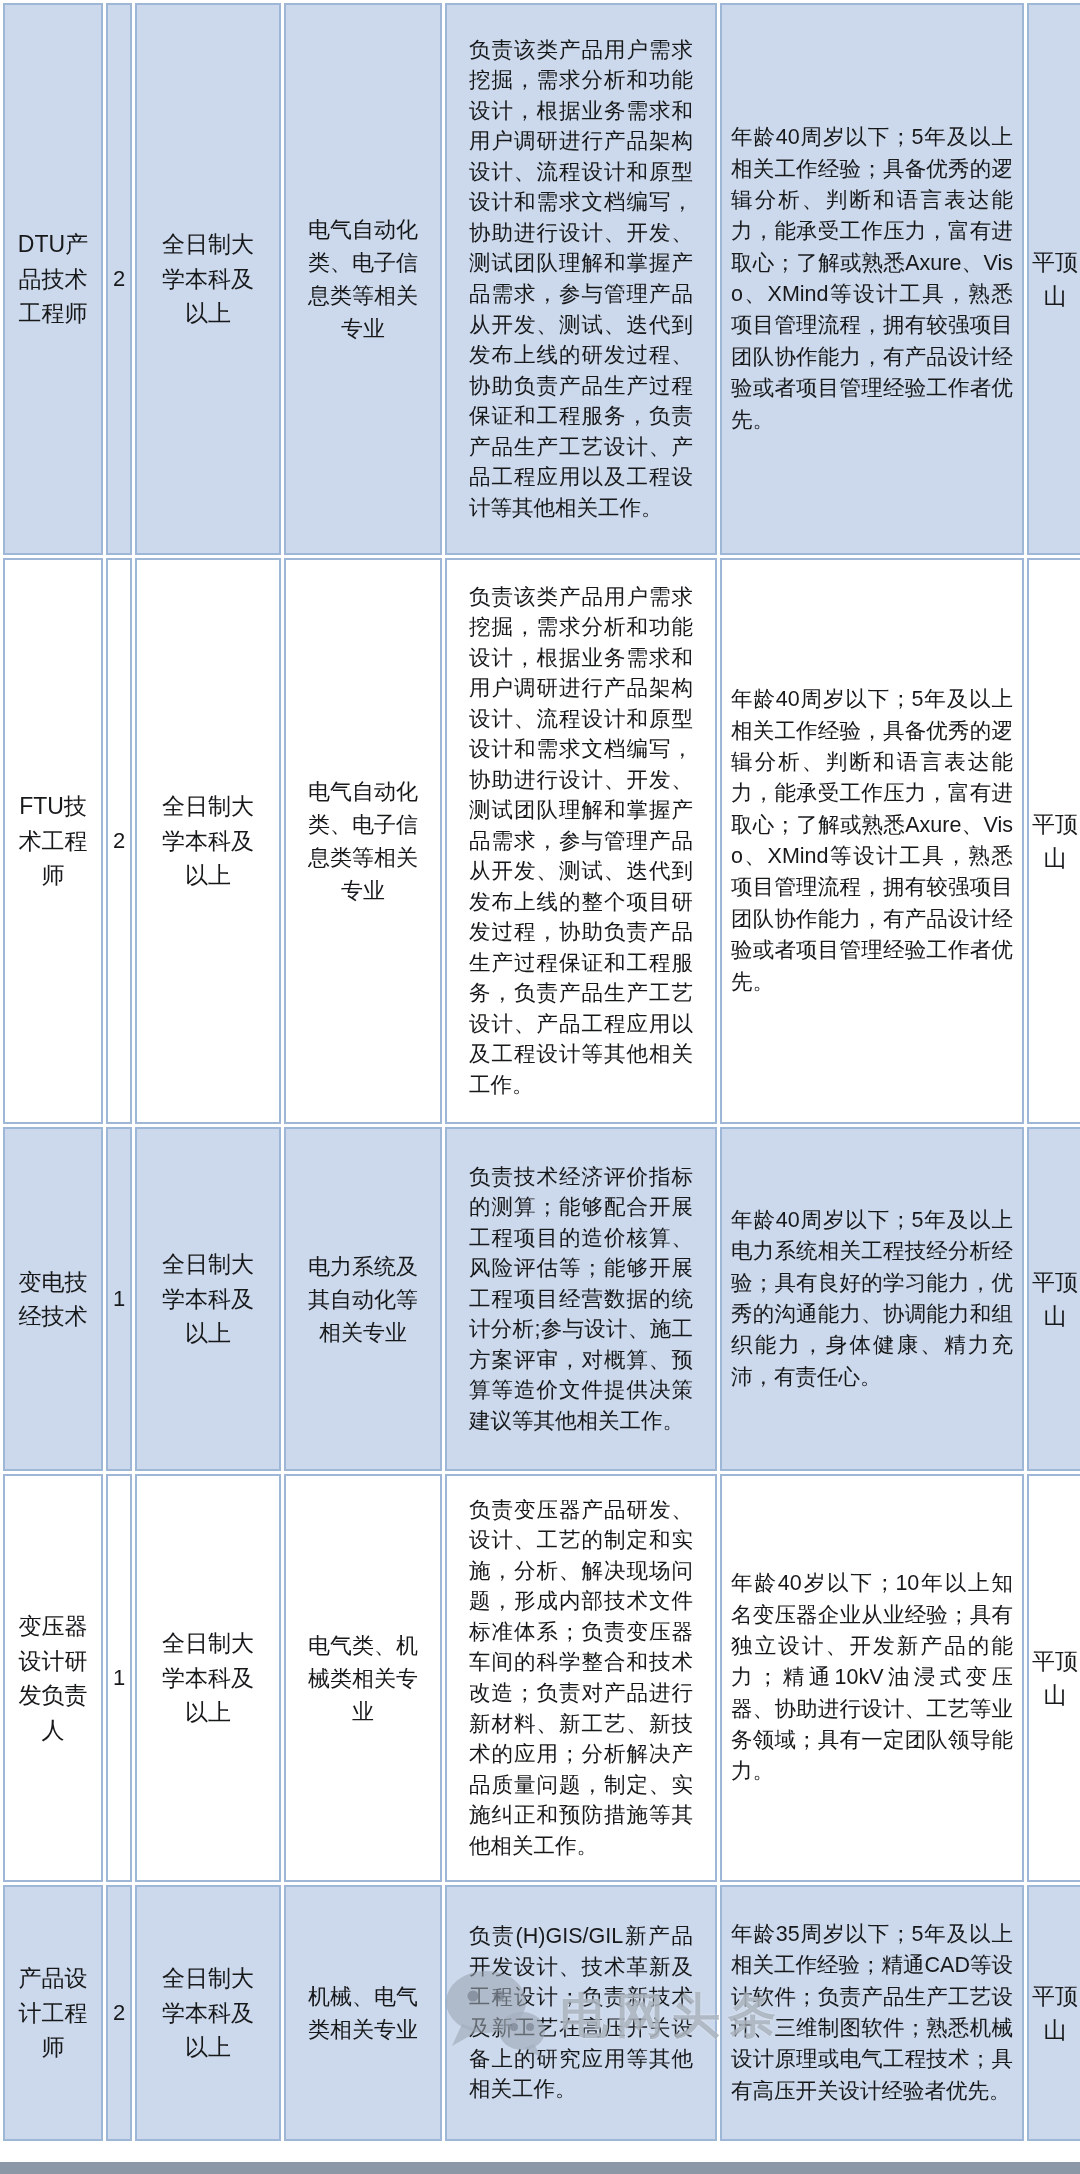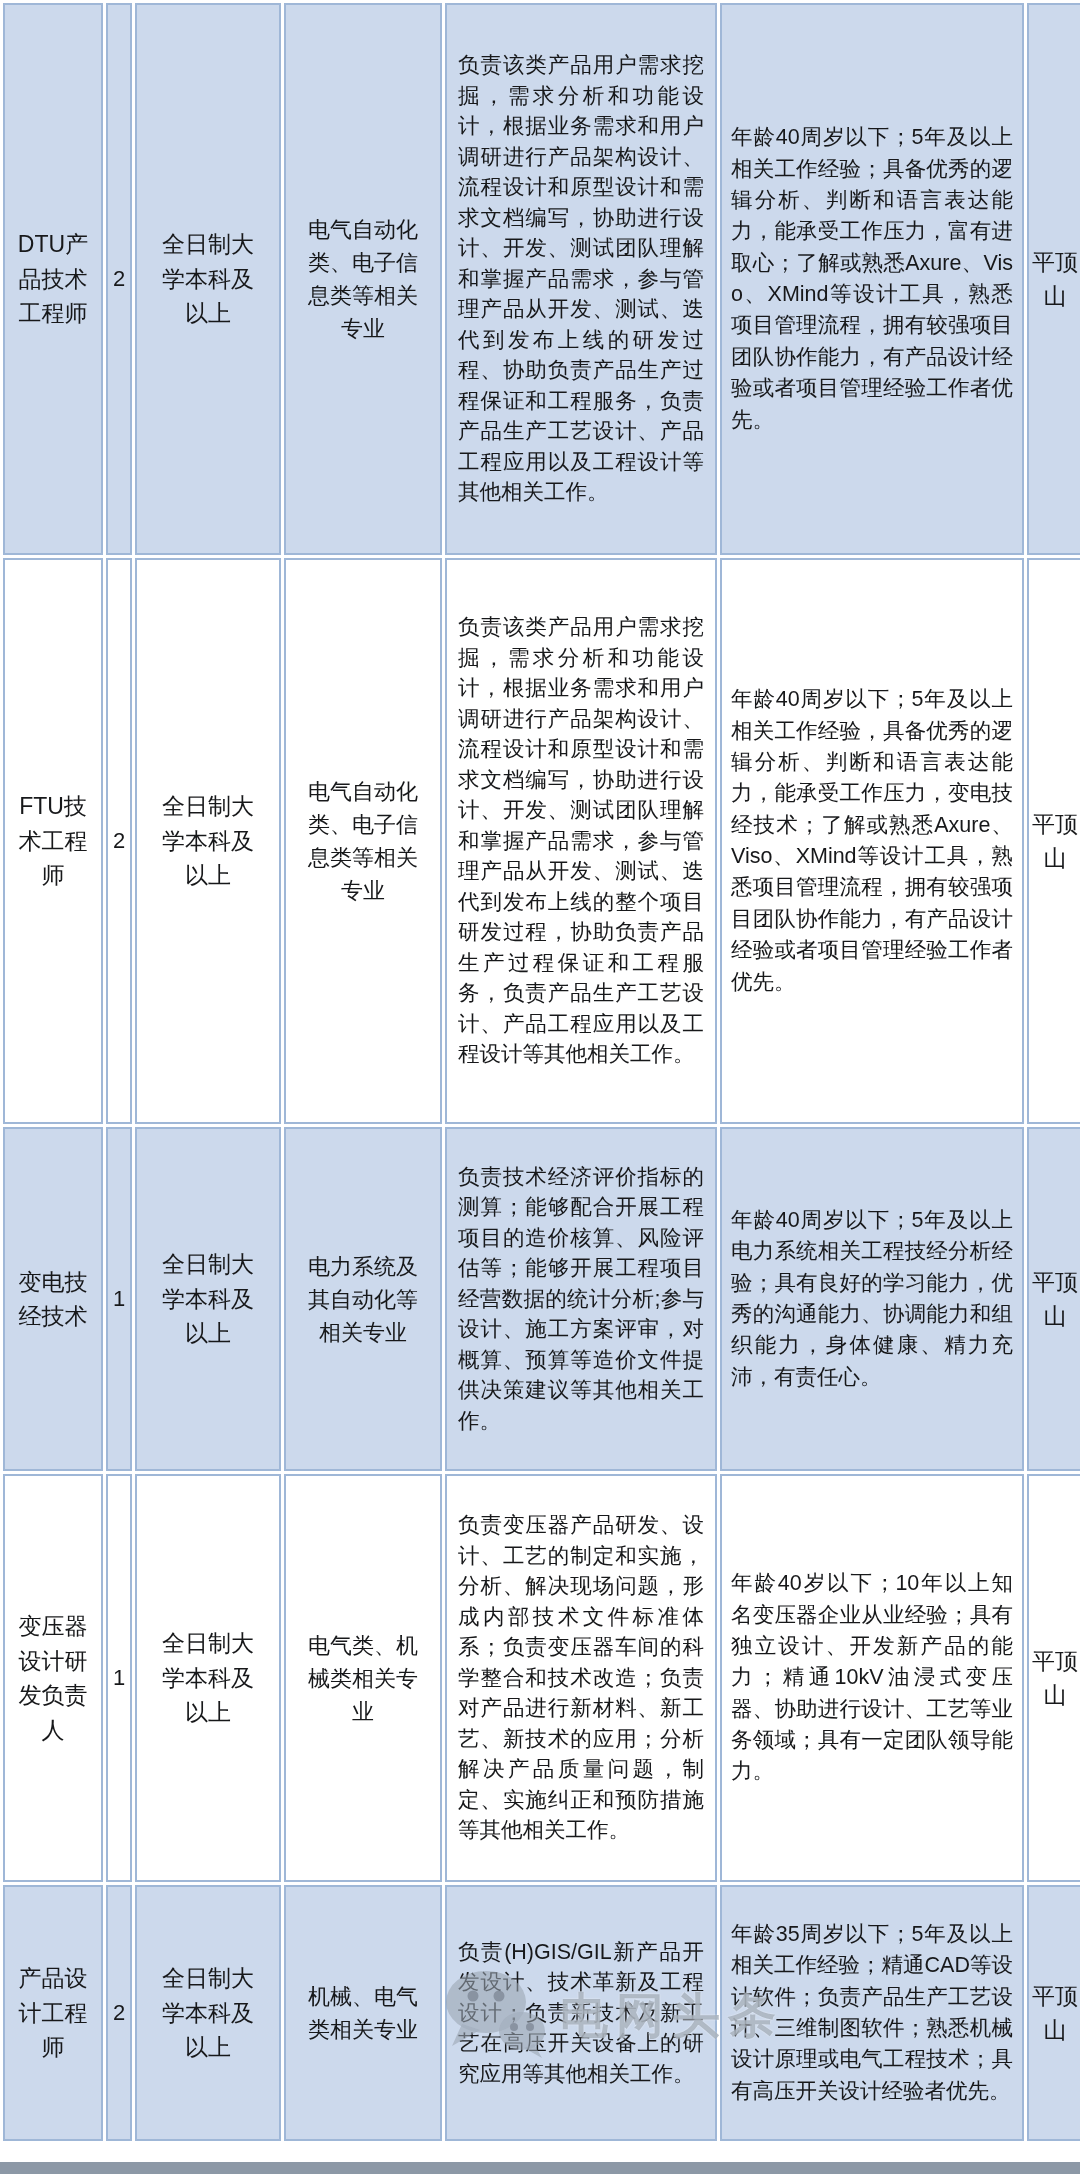--- a/index.html
+++ b/index.html
@@ -26,21 +26,21 @@
     overflow: hidden;
     word-break: break-all;
   }
   tr.row-alt td   { background: #ccd9ec; }
   tr.row-plain td { background: #ffffff; }
 
   .c-pos   { text-align: center; font-size: 23px; line-height: 1.5; padding: 12px 3px; }
   .c-cnt   { text-align: center; font-size: 22px; padding: 0 1px; }
   .c-edu   { text-align: center; font-size: 23px; line-height: 1.5; padding: 2px 23px; }
   .c-major { text-align: center; font-size: 22px; line-height: 1.5; padding: 2px 19px; }
-  .c-duty  { text-align: justify; font-size: 21.5px; line-height: 1.42; padding: 4px 11px; }
+  .c-duty  { text-align: justify; font-size: 21.5px; line-height: 1.42; padding: 4px 22px; }
   .c-req   { text-align: justify; font-size: 21.5px; line-height: 1.46; padding: 20px 9px; }
   .c-city  { text-align: center; font-size: 23px; line-height: 1.5; padding: 2px 2px; }
 
   .r1 { height: 552px; }
   .r2 { height: 566px; }
   .r3 { height: 344px; }
   .r4 { height: 408px; }
   .r5 { height: 256px; }
 
   .watermark {
@@ -93,21 +93,21 @@
       <td class="c-duty">负责该类产品用户需求挖掘，需求分析和功能设计，根据业务需求和用户调研进行产品架构设计、流程设计和原型设计和需求文档编写，协助进行设计、开发、测试团队理解和掌握产品需求，参与管理产品从开发、测试、迭代到发布上线的研发过程、协助负责产品生产过程保证和工程服务，负责产品生产工艺设计、产品工程应用以及工程设计等其他相关工作。</td>
       <td class="c-req">年龄40周岁以下；5年及以上相关工作经验；具备优秀的逻辑分析、判断和语言表达能力，能承受工作压力，富有进取心；了解或熟悉Axure、Viso、XMind等设计工具，熟悉项目管理流程，拥有较强项目团队协作能力，有产品设计经验或者项目管理经验工作者优先。</td>
       <td class="c-city">平顶山</td>
     </tr>
     <tr class="row-plain r2">
       <td class="c-pos">FTU技术工程师</td>
       <td class="c-cnt">2</td>
       <td class="c-edu">全日制大学本科及以上</td>
       <td class="c-major">电气自动化类、电子信息类等相关专业</td>
       <td class="c-duty">负责该类产品用户需求挖掘，需求分析和功能设计，根据业务需求和用户调研进行产品架构设计、流程设计和原型设计和需求文档编写，协助进行设计、开发、测试团队理解和掌握产品需求，参与管理产品从开发、测试、迭代到发布上线的整个项目研发过程，协助负责产品生产过程保证和工程服务，负责产品生产工艺设计、产品工程应用以及工程设计等其他相关工作。</td>
-      <td class="c-req">年龄40周岁以下；5年及以上相关工作经验，具备优秀的逻辑分析、判断和语言表达能力，能承受工作压力，变电技经技术；了解或熟悉Axure、Viso、XMind等设计工具，熟悉项目管理流程，拥有较强项目团队协作能力，有产品设计经验或者项目管理经验工作者优先。</td>
+      <td class="c-req">年龄40周岁以下；5年及以上相关工作经验，具备优秀的逻辑分析、判断和语言表达能力，能承受工作压力，富有进取心；了解或熟悉Axure、Viso、XMind等设计工具，熟悉项目管理流程，拥有较强项目团队协作能力，有产品设计经验或者项目管理经验工作者优先。</td>
       <td class="c-city">平顶山</td>
     </tr>
     <tr class="row-alt r3">
       <td class="c-pos">变电技经技术</td>
       <td class="c-cnt">1</td>
       <td class="c-edu">全日制大学本科及以上</td>
       <td class="c-major">电力系统及其自动化等相关专业</td>
       <td class="c-duty">负责技术经济评价指标的测算；能够配合开展工程项目的造价核算、风险评估等；能够开展工程项目经营数据的统计分析;参与设计、施工方案评审，对概算、预算等造价文件提供决策建议等其他相关工作。</td>
       <td class="c-req">年龄40周岁以下；5年及以上电力系统相关工程技经分析经验；具有良好的学习能力，优秀的沟通能力、协调能力和组织能力，身体健康、精力充沛，有责任心。</td>
       <td class="c-city">平顶山</td>

